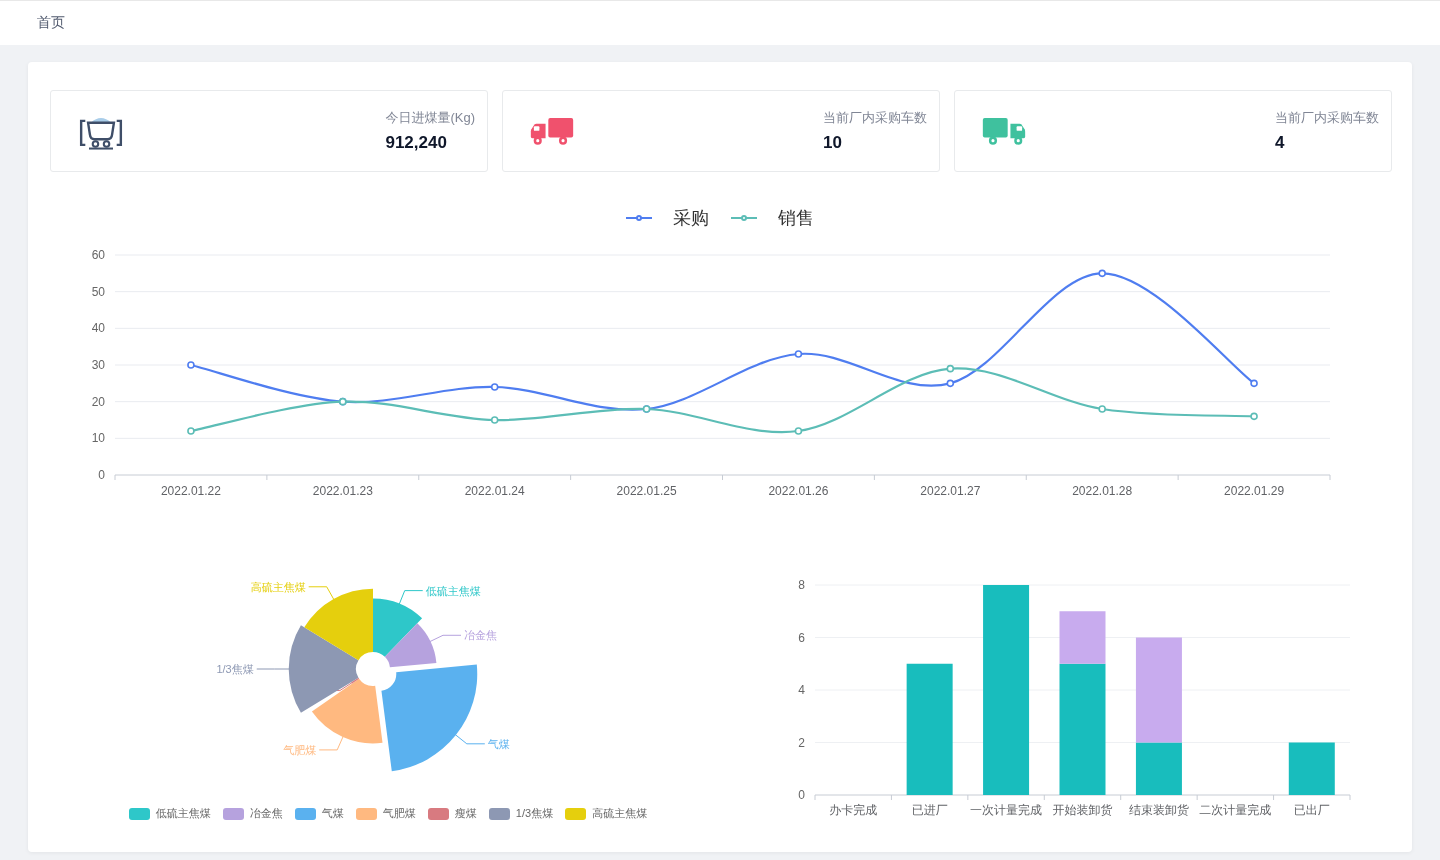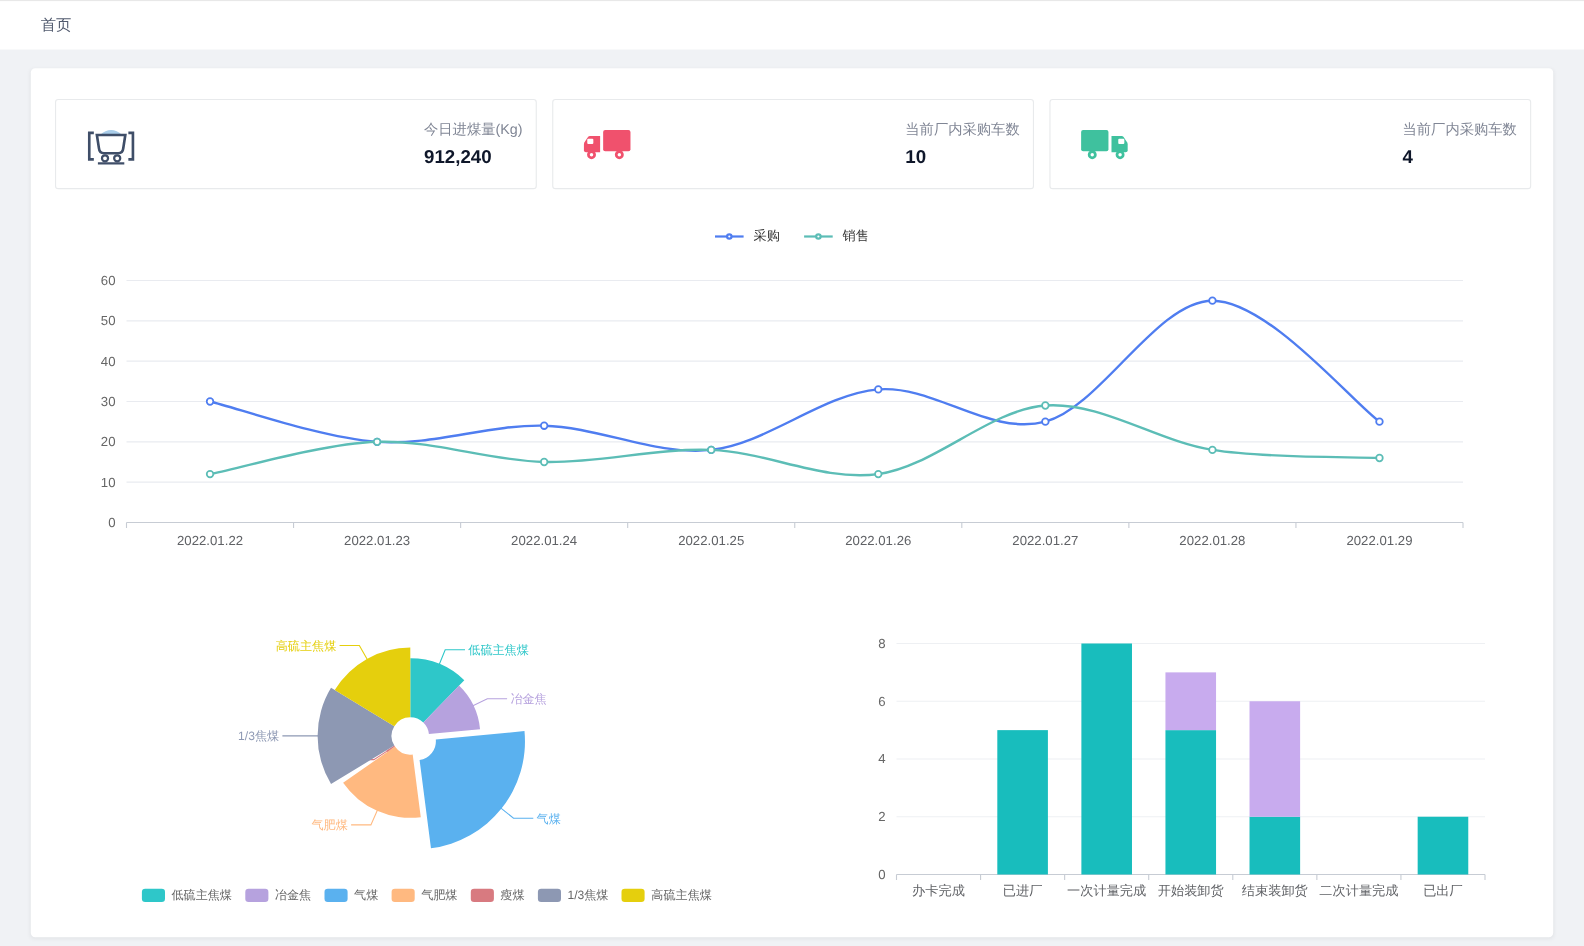--- a/index.html
+++ b/index.html
@@ -12,21 +12,21 @@
   .panel { position:relative; width:1384px; height:790px; background:#fff;
     border-radius:4px; box-shadow:0 1px 4px rgba(0,0,0,.06); }
   .cards { position:absolute; left:22px; top:28px; width:1342px; display:flex; gap:14px; }
   .card { flex:1; height:82px; border:1px solid #e8eaec; border-radius:3px; background:#fff;
     display:flex; align-items:center; justify-content:space-between; padding:0 12px 0 26px; }
   .ctext { text-align:left; }
   .clabel { font-size:13px; color:#808695; }
   .cvalue { font-size:17px; font-weight:bold; color:#0f172a; margin-top:6px; }
   #line-legend { position:absolute; top:144px; left:0; width:100%;
     display:flex; justify-content:center; gap:22px; }
-  .litem { display:flex; align-items:center; gap:9px; font-size:12px; cursor:pointer; }
+  .litem { display:flex; align-items:center; gap:21px; font-size:18px; cursor:pointer; }
   .litem .ltext { color:#333; }
   .lmark { position:relative; width:26px; height:2px; background:currentColor; display:inline-block; }
   .lmark i { position:absolute; left:50%; top:50%; transform:translate(-50%,-50%);
     width:6px; height:6px; border:2px solid currentColor; border-radius:50%; background:#fff; display:block; }
   #line-svg { position:absolute; left:30px; top:170px; }
   #pie-svg  { position:absolute; left:112px; top:498px; }
   #pie-legend { position:absolute; left:70px; top:744px; width:580px;
     display:flex; justify-content:center; align-items:center; gap:12px; }
   .pitem { display:flex; align-items:center; gap:6px; font-size:11px; color:#666; cursor:pointer; }
   .pchip { width:21px; height:12px; border-radius:3px; display:inline-block; }

